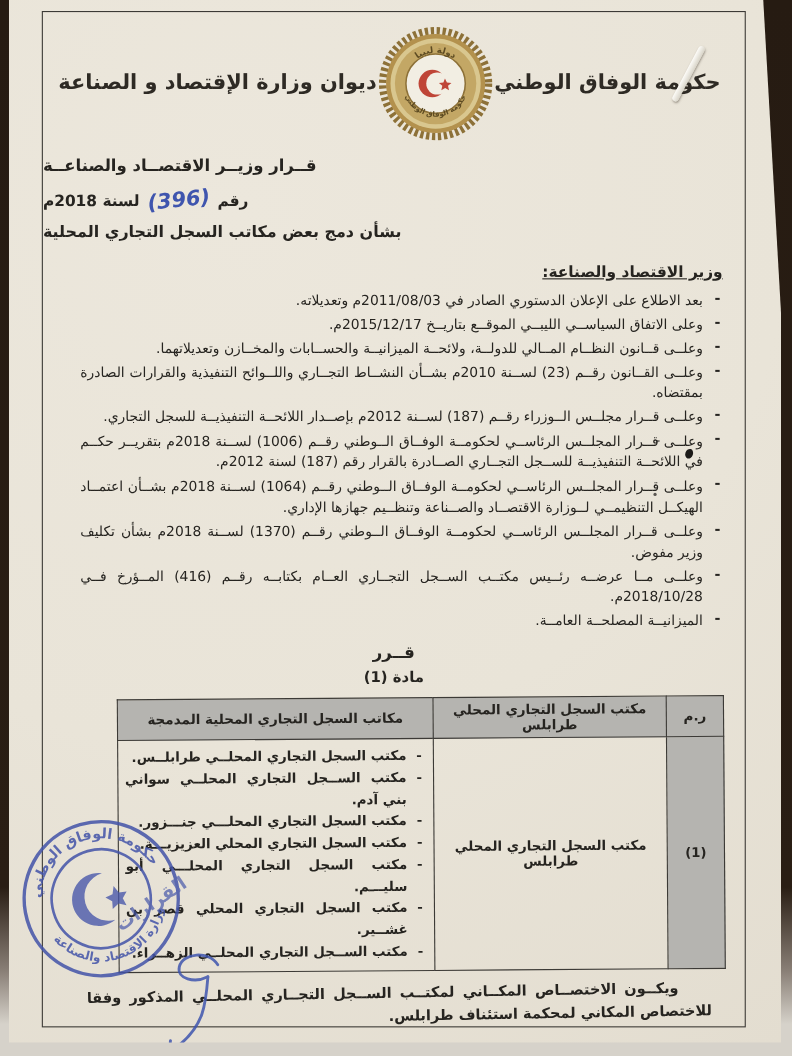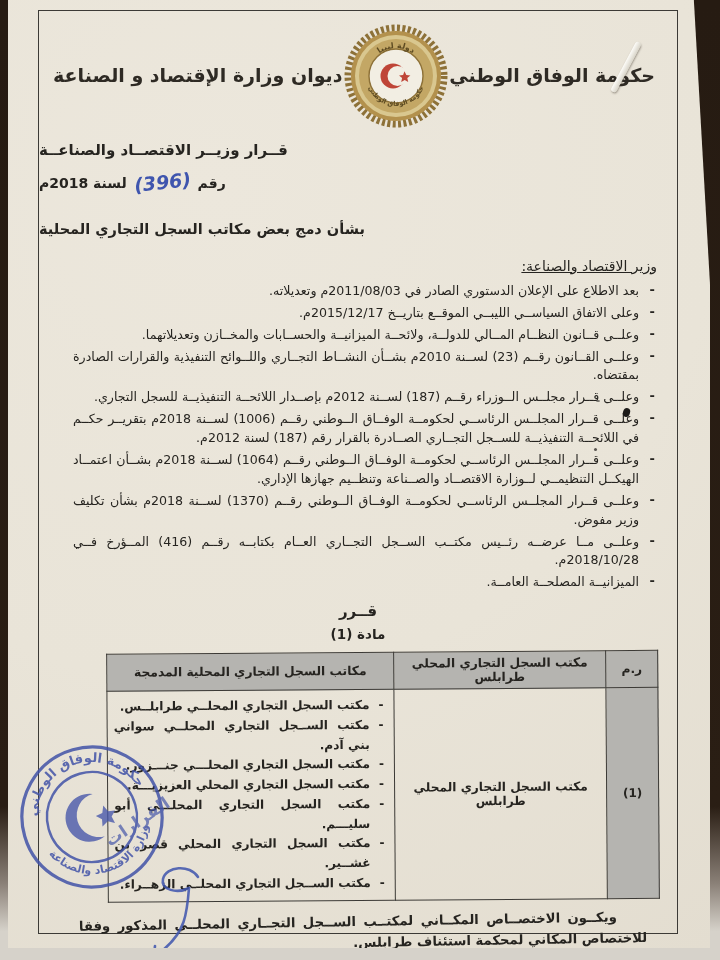--- a/index.html
+++ b/index.html
@@ -34,24 +34,24 @@
     box-shadow:1px 1px 2px rgba(60,50,40,.45);
   }
   
   .title-block { direction:rtl; text-align:left; margin-top:14px; line-height:1.75; }
   .title-line1 { font-weight:bold; font-size:15px; letter-spacing:.3px; }
   .title-line2 { font-weight:bold; font-size:14px; margin-top:2px; }
   .hand-number {
     color:#3f55ae; font-size:19px; font-weight:bold; font-style:italic;
     display:inline-block; transform:rotate(-6deg) translateY(1px); padding:0 2px;
   }
-  .title-line3 { font-weight:bold; font-size:14.5px; margin-top:18px; }
+  .title-line3 { font-weight:bold; font-size:14.5px; margin-top:0; }
   
   .section-heading {
-    direction:rtl; font-weight:normal; font-size:14px; text-decoration:underline;
+    direction:rtl; font-weight:bold; font-size:14px; text-decoration:underline;
     padding:16px 20px 6px 0;
   }
   .bullets { direction:rtl; padding:2px 22px 0 34px; }
   .bullet { display:flex; margin-bottom:3px; }
   .bullet .dash { width:16px; font-weight:bold; flex:0 0 auto; font-size:13px; }
   .bullet .dash::before { content:"-"; }
   .bullet .btext {
     flex:1; font-weight:normal; font-size:12.6px; line-height:1.5;
     text-align:justify; text-align-last:right;
   }

